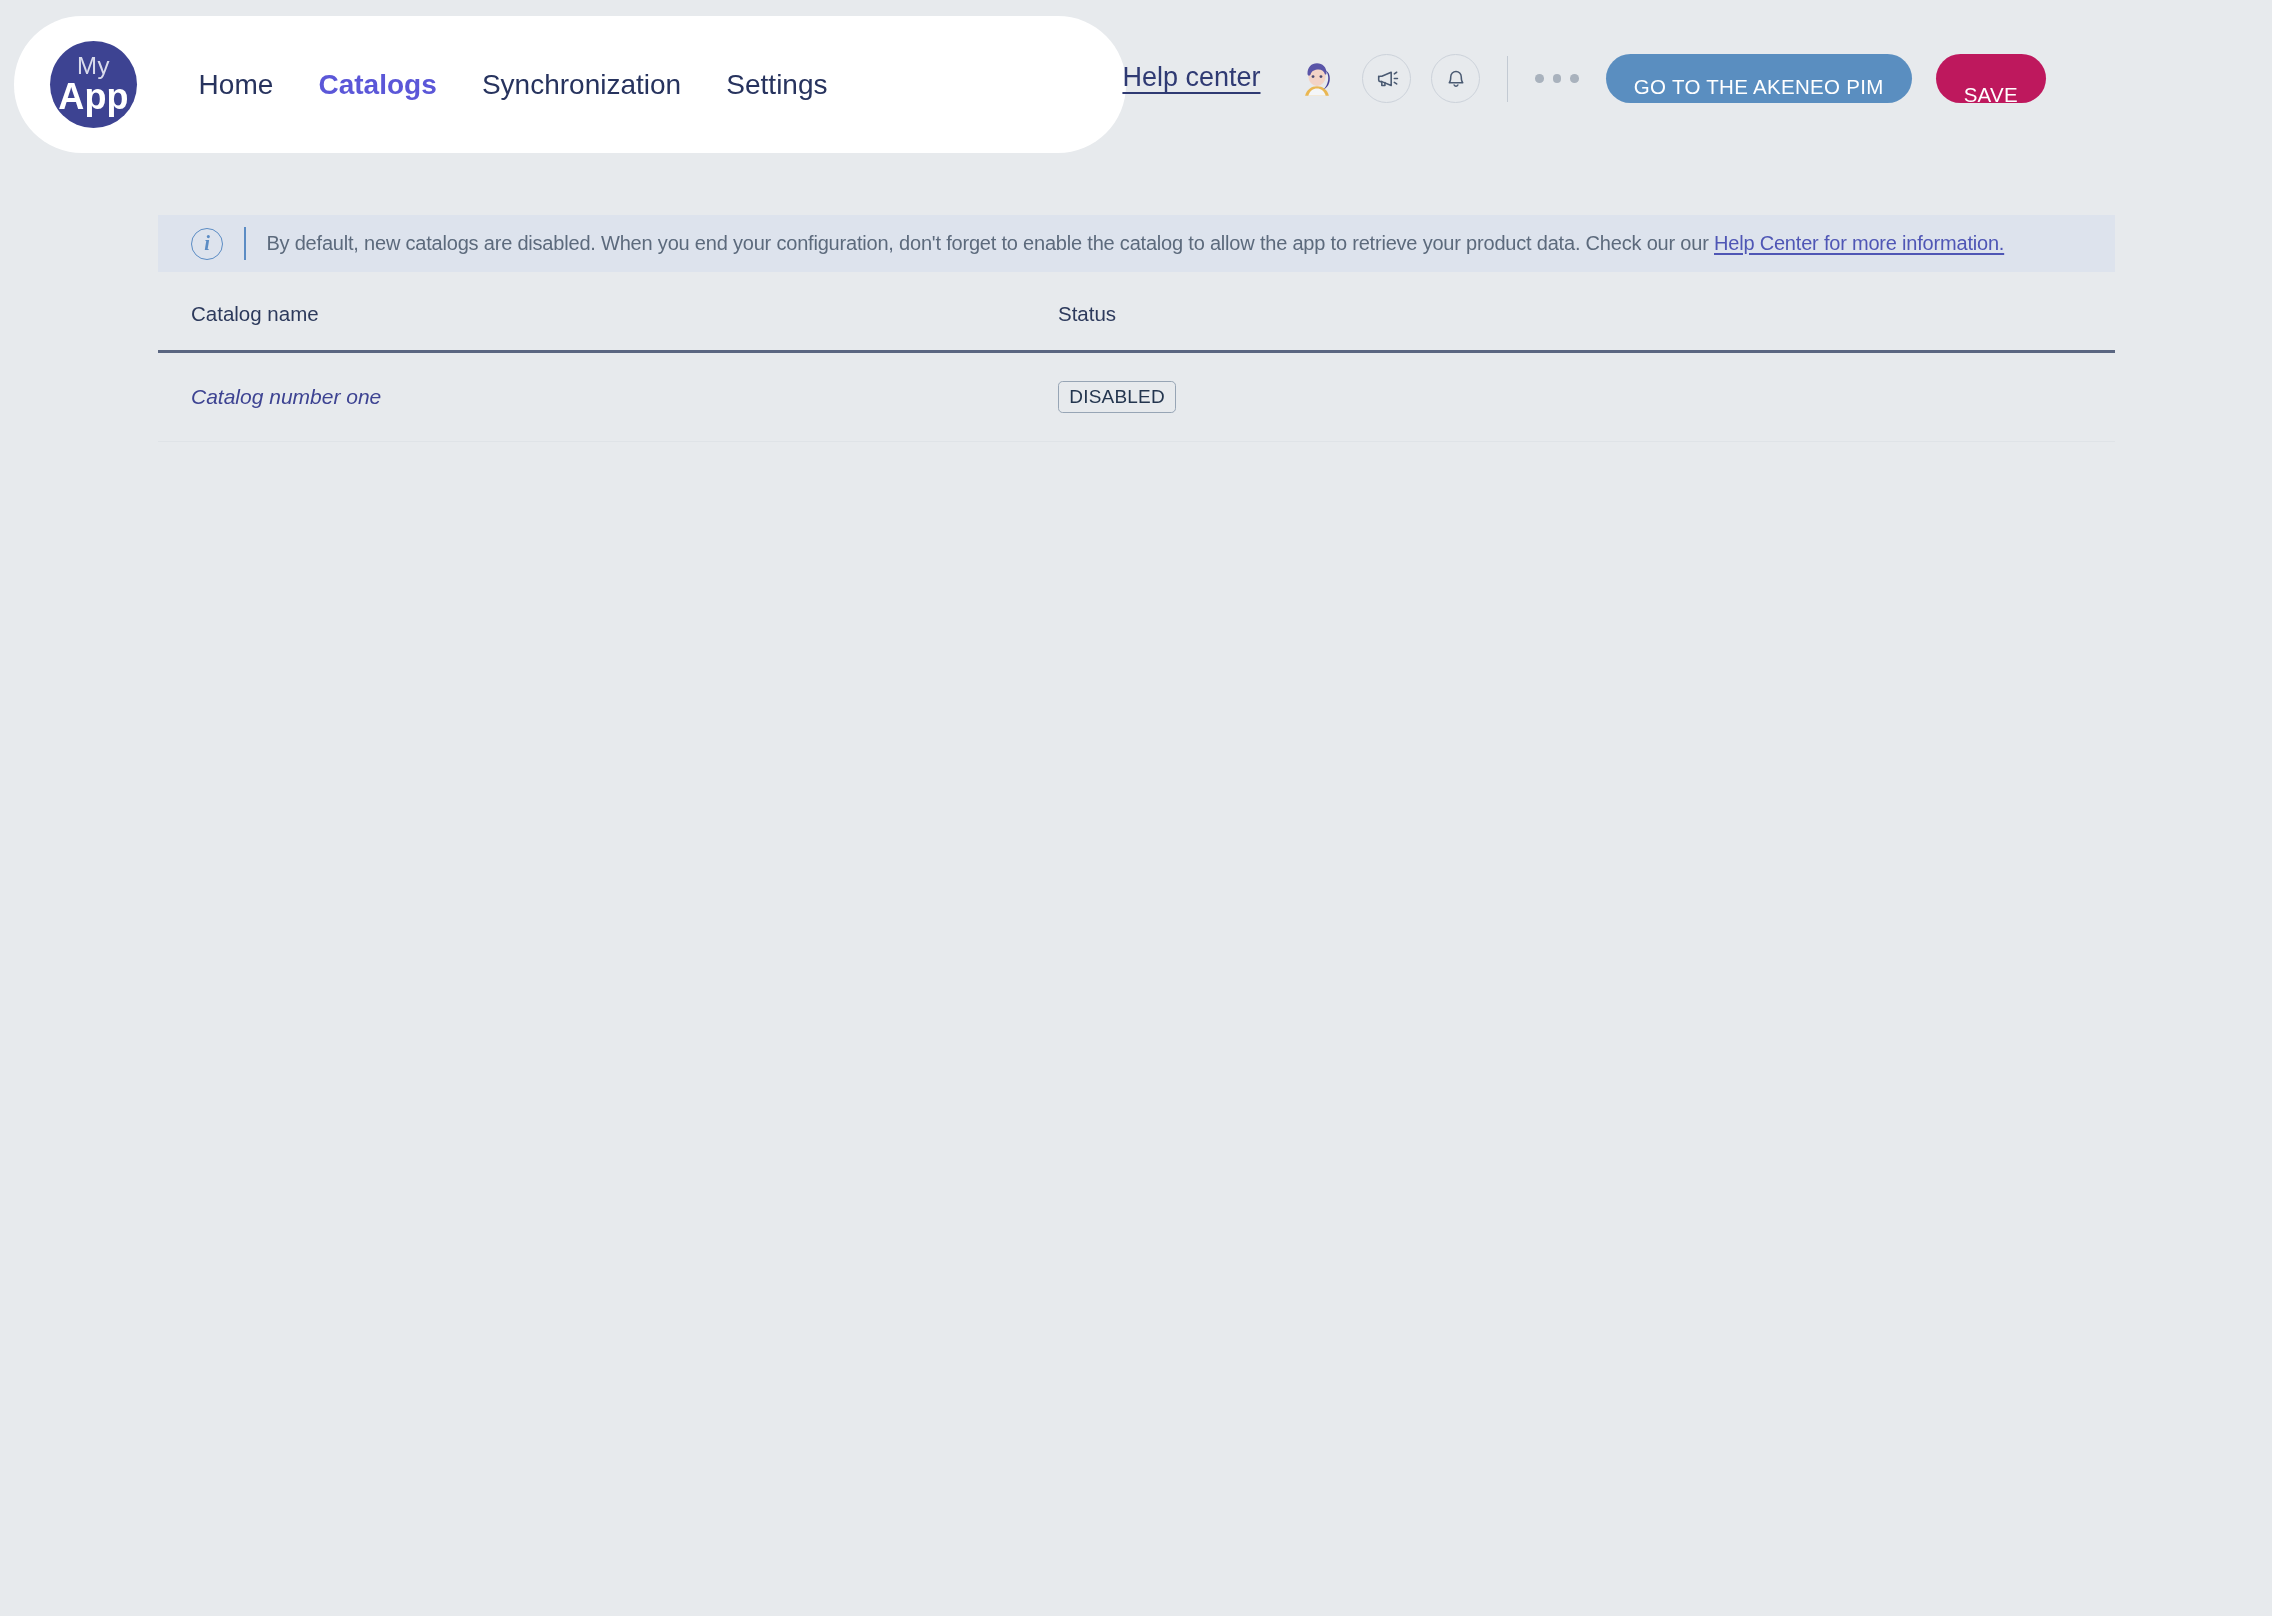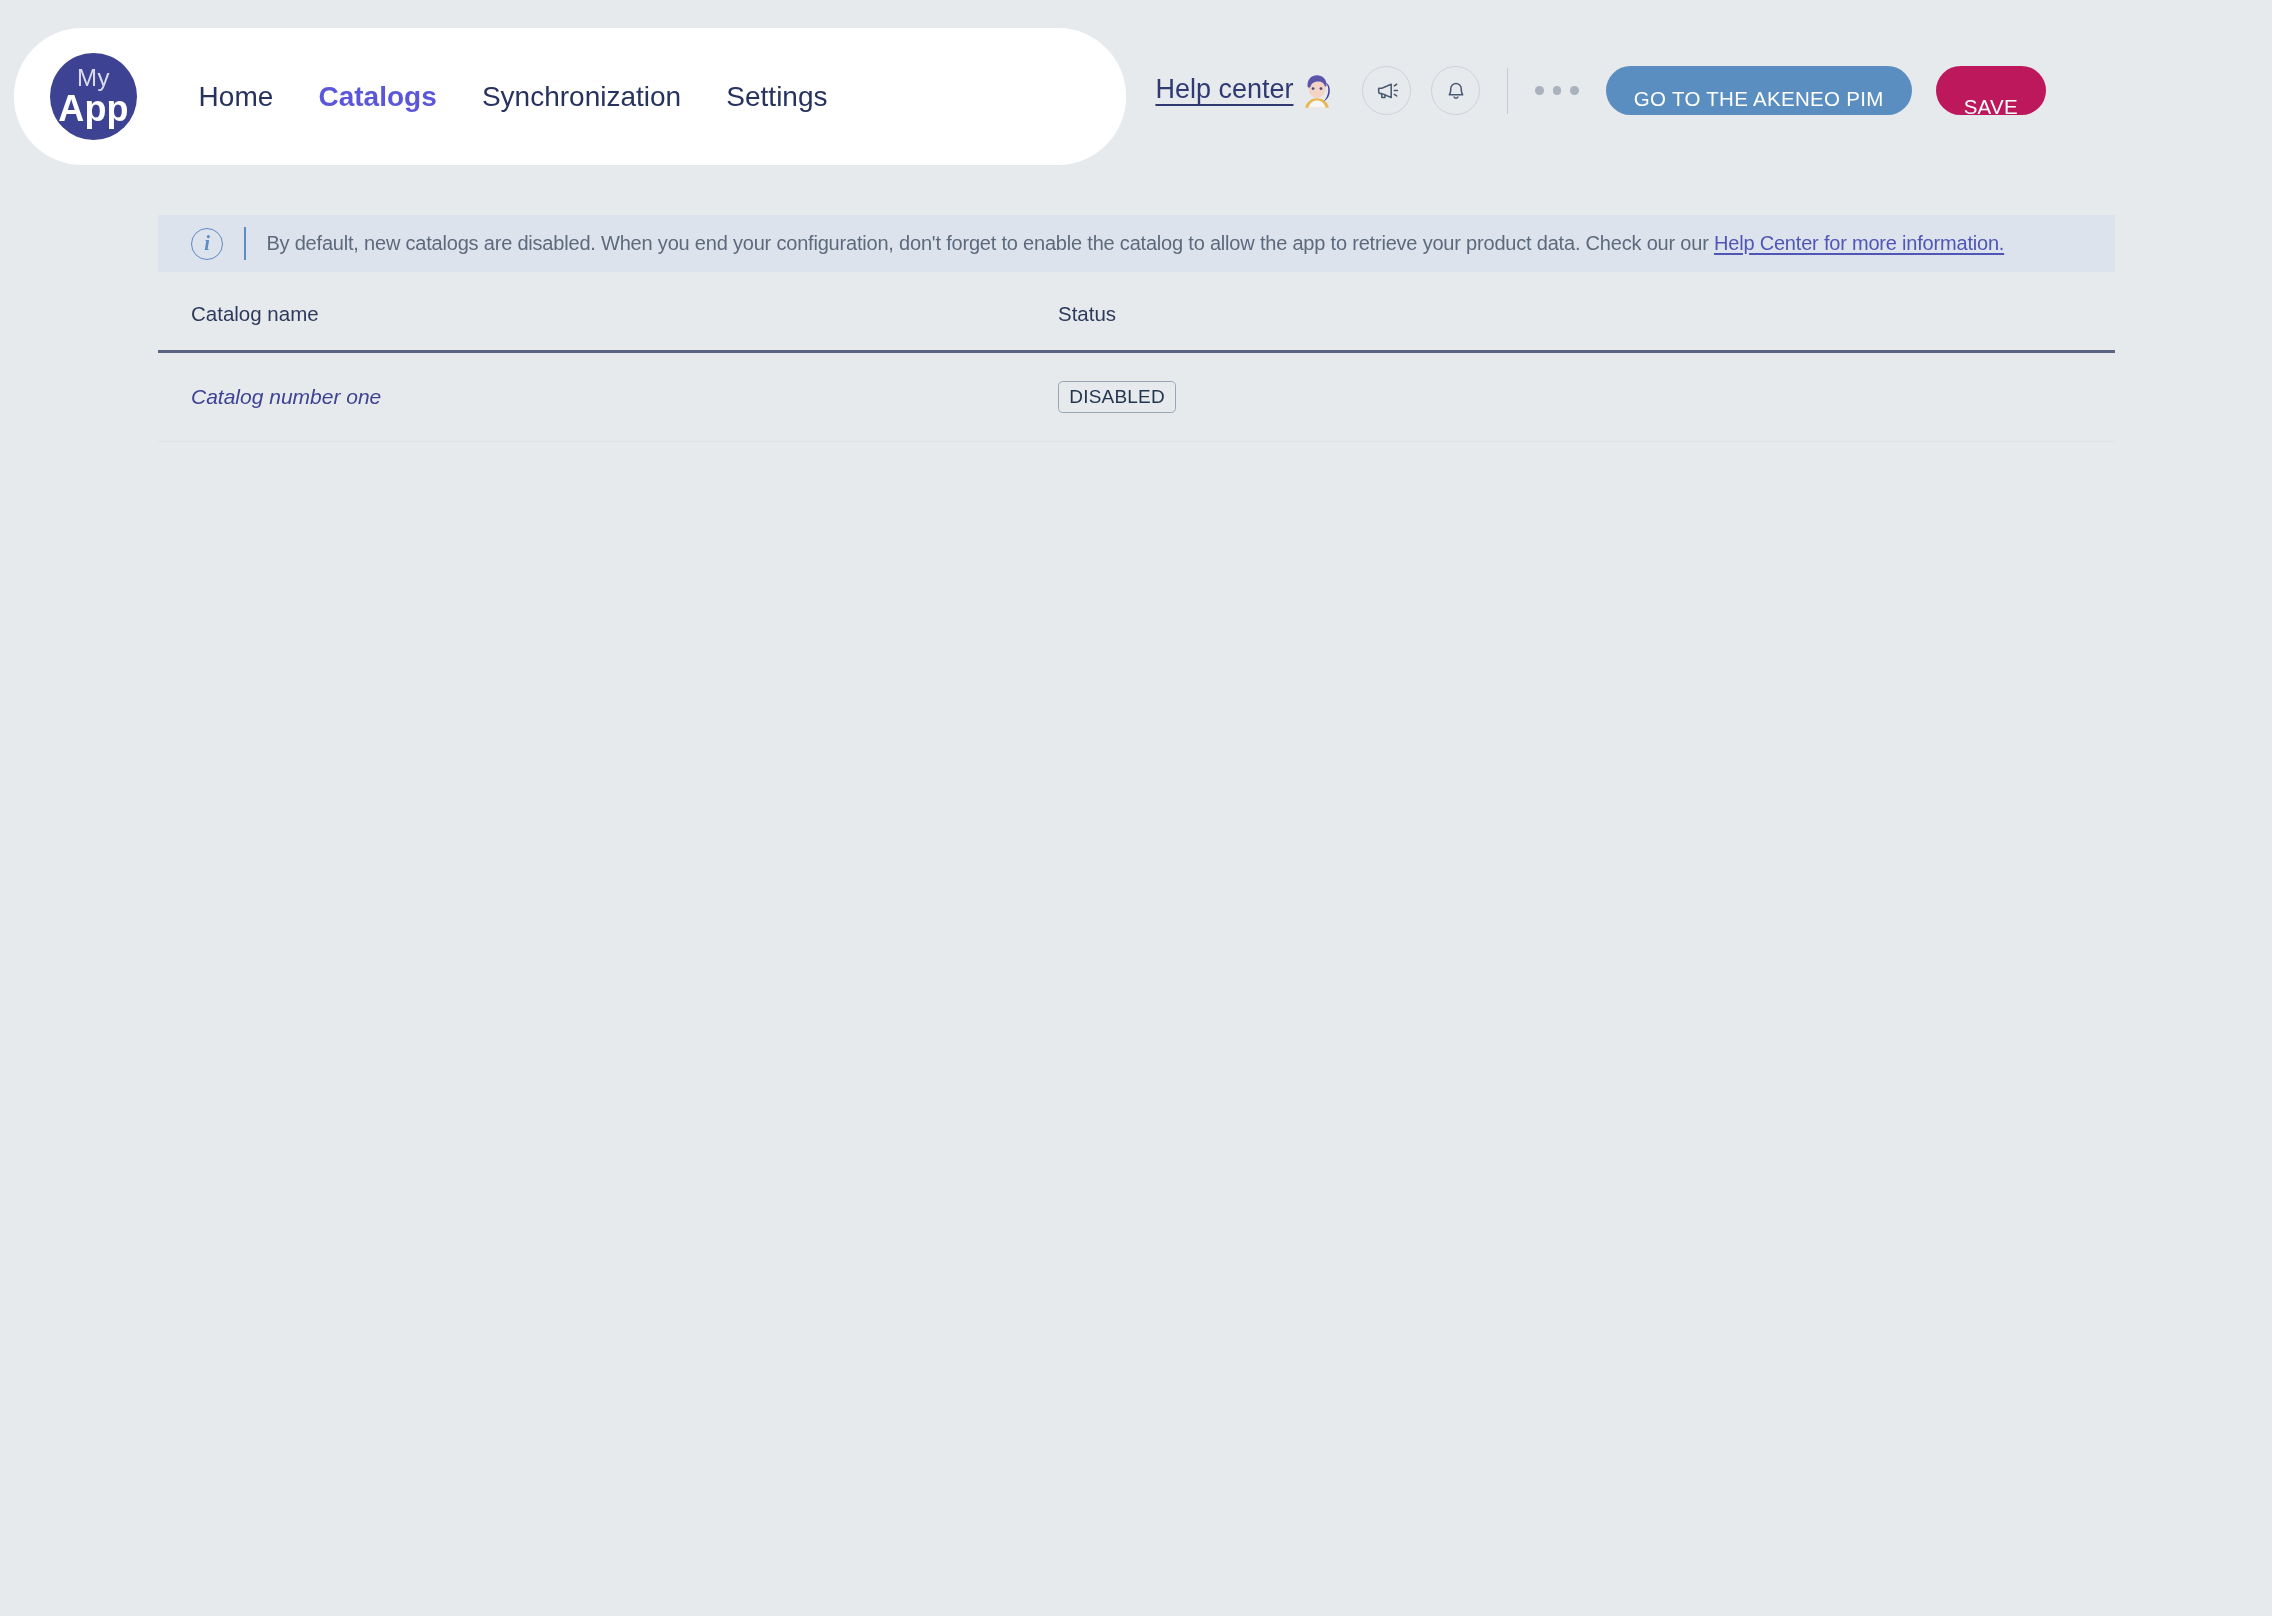--- a/index.html
+++ b/index.html
@@ -11,21 +11,21 @@
     height: 1616px;
     background: #e7eaed;
     font-family: "Liberation Sans", sans-serif;
     overflow: hidden;
     position: relative;
   }
 
   
   .topbar {
     position: absolute;
-    top: 12px; left: 0;
+    top: 0; left: 0;
     width: 2134px;
     height: 155px;
   }
   .nav-card {
     position: absolute;
     left: 14px;
     top: 16px;
     width: 1112px;
     height: 137px;
     background: #ffffff;
@@ -89,20 +89,21 @@
     height: 63px;
   }
   .help-center {
     font-size: 27px;
     color: #2f3a73;
     text-decoration: underline;
     text-underline-offset: 6.3px;
     text-decoration-thickness: 2.4px;
     cursor: pointer;
     white-space: nowrap;
+    margin-right: 33px;
     margin-top: -2.4px;
   }
   .avatar {
     width: 46px;
     height: 46px;
     border-radius: 50%;
     overflow: hidden;
     flex: 0 0 auto;
     margin-right: 22px;
     position: relative;

